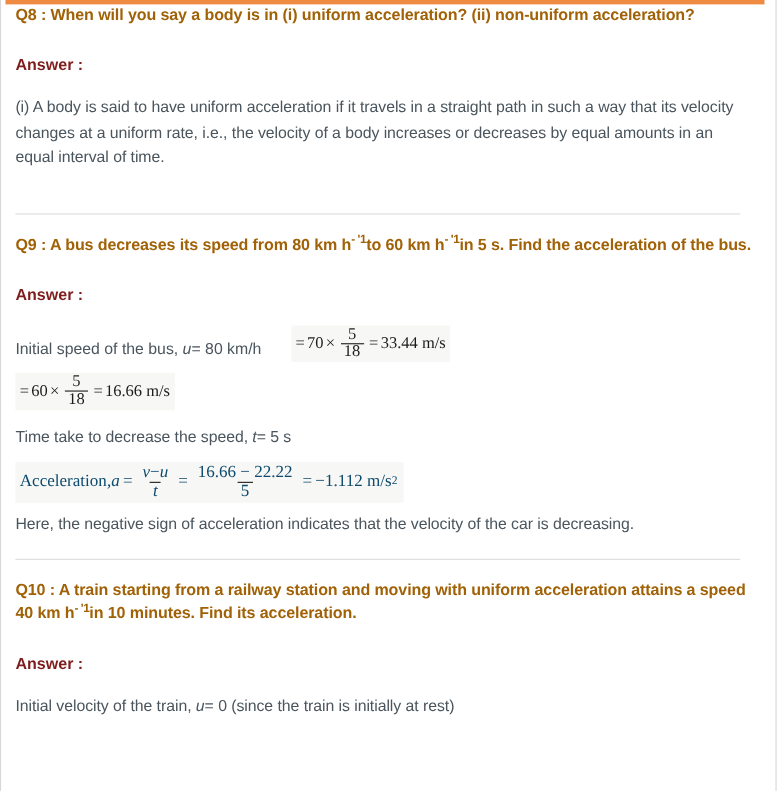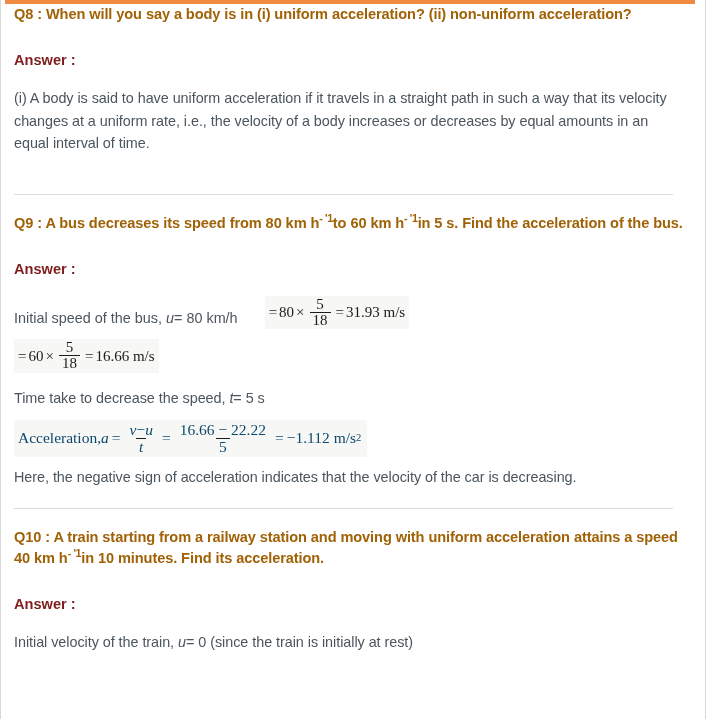--- a/index.html
+++ b/index.html
@@ -173,26 +173,26 @@
 
       <div class="sp-q-ans"></div>
 
       <p class="answer-label">Answer :</p>
 
       <div class="sp-ans-p"></div>
 
       <div class="mathline">
         <span class="lead"><span>Initial speed of the bus, </span><span class="italic-var">u</span><span>= 80 km/h</span></span>
         <span class="eqimg">
-          <span class="op">=</span><span>80</span><span class="op">×</span>
+          <span class="op">=</span><span>70</span><span class="op">×</span>
           <span class="frac">
             <span class="num">5</span>
             <span class="den">18</span>
           </span>
-          <span class="op">=</span><span>31.93</span>&nbsp;<span>m/s</span>
+          <span class="op">=</span><span>33.44</span>&nbsp;<span>m/s</span>
         </span>
       </div>
 
       <div class="sp-eq"></div>
 
       <div class="mathline">
         <span class="eqimg">
           <span class="op">=</span><span>60</span><span class="op">×</span>
           <span class="frac">
             <span class="num">5</span>

